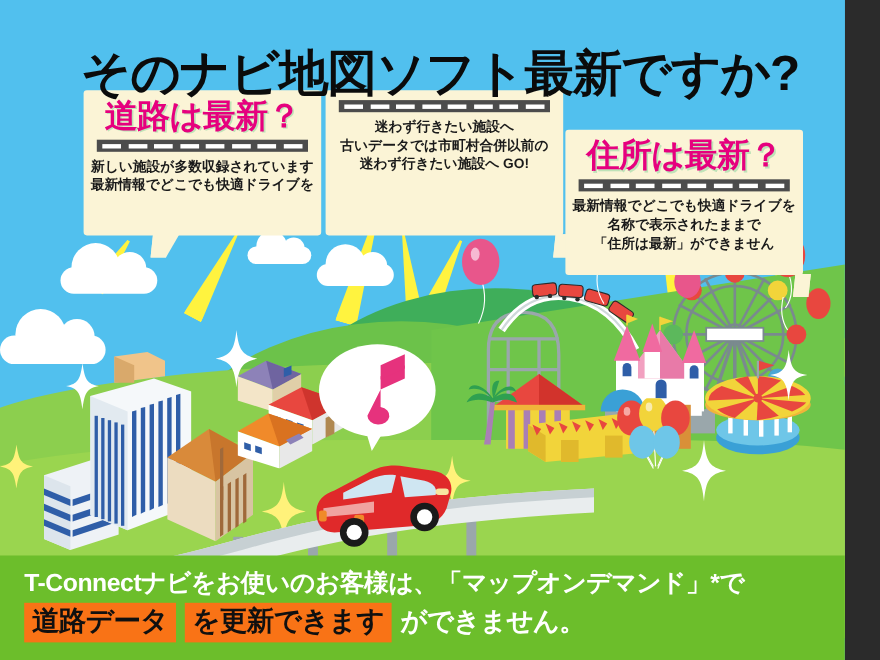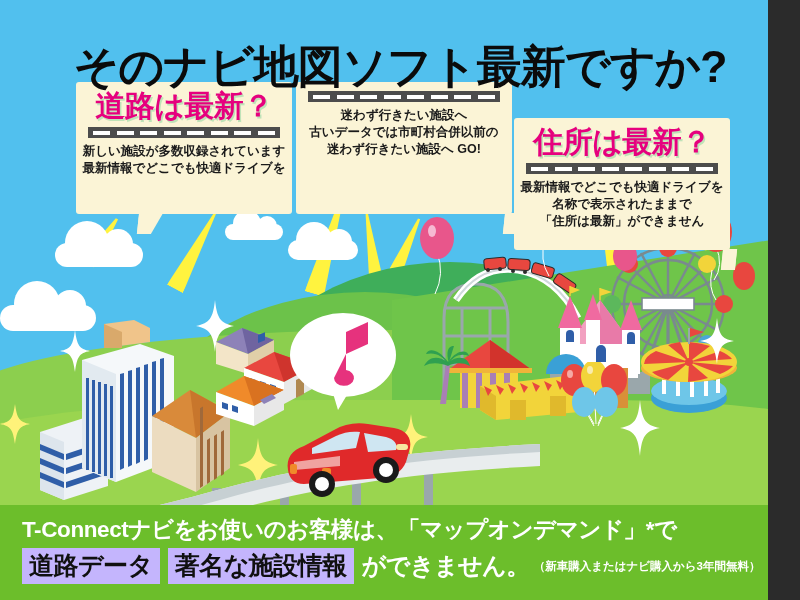--- a/index.html
+++ b/index.html
@@ -144,21 +144,21 @@
     padding-left:22px;
     line-height:32px;
     white-space:nowrap;
   }
   .banner-line2{
     display:flex;align-items:center;
     padding-left:22px;margin-top:2px;
     white-space:nowrap;
   }
   .chip{
-    background:#c4b5fd;color:#101010;
+    background:#f97316;color:#101010;
     font-size:25px;font-weight:bold;letter-spacing:-0.5px;
     padding:2px 7px 4px 7px;margin-right:8px;
     line-height:30px;
   }
   .banner-tail{
     color:#ffffff;font-size:24px;font-weight:bold;letter-spacing:-0.5px;line-height:30px;
   }
   .banner-note{
     color:#ffffff;font-size:11.5px;font-weight:bold;
     margin-left:4px;line-height:30px;align-self:flex-end;padding-bottom:3px;
@@ -658,19 +658,18 @@
       <div class="bubble-body">「住所は最新」ができません</div>
       <div class="tail"></div>
     </div>
 
   </div>
 
   <div class="banner">
     <div class="banner-line1">T-Connectナビをお使いのお客様は、「マップオンデマンド」*で</div>
     <div class="banner-line2">
       <span class="chip">道路データ</span>
-      <span class="chip">著名な施設情報</span>
+      <span class="chip">を更新できます</span>
       <span class="banner-tail">ができません。</span>
-      <span class="banner-note">（新車購入またはナビ購入から3年間無料）</span>
     </div>
   </div>
 
 </div>
 
 </body></html>

